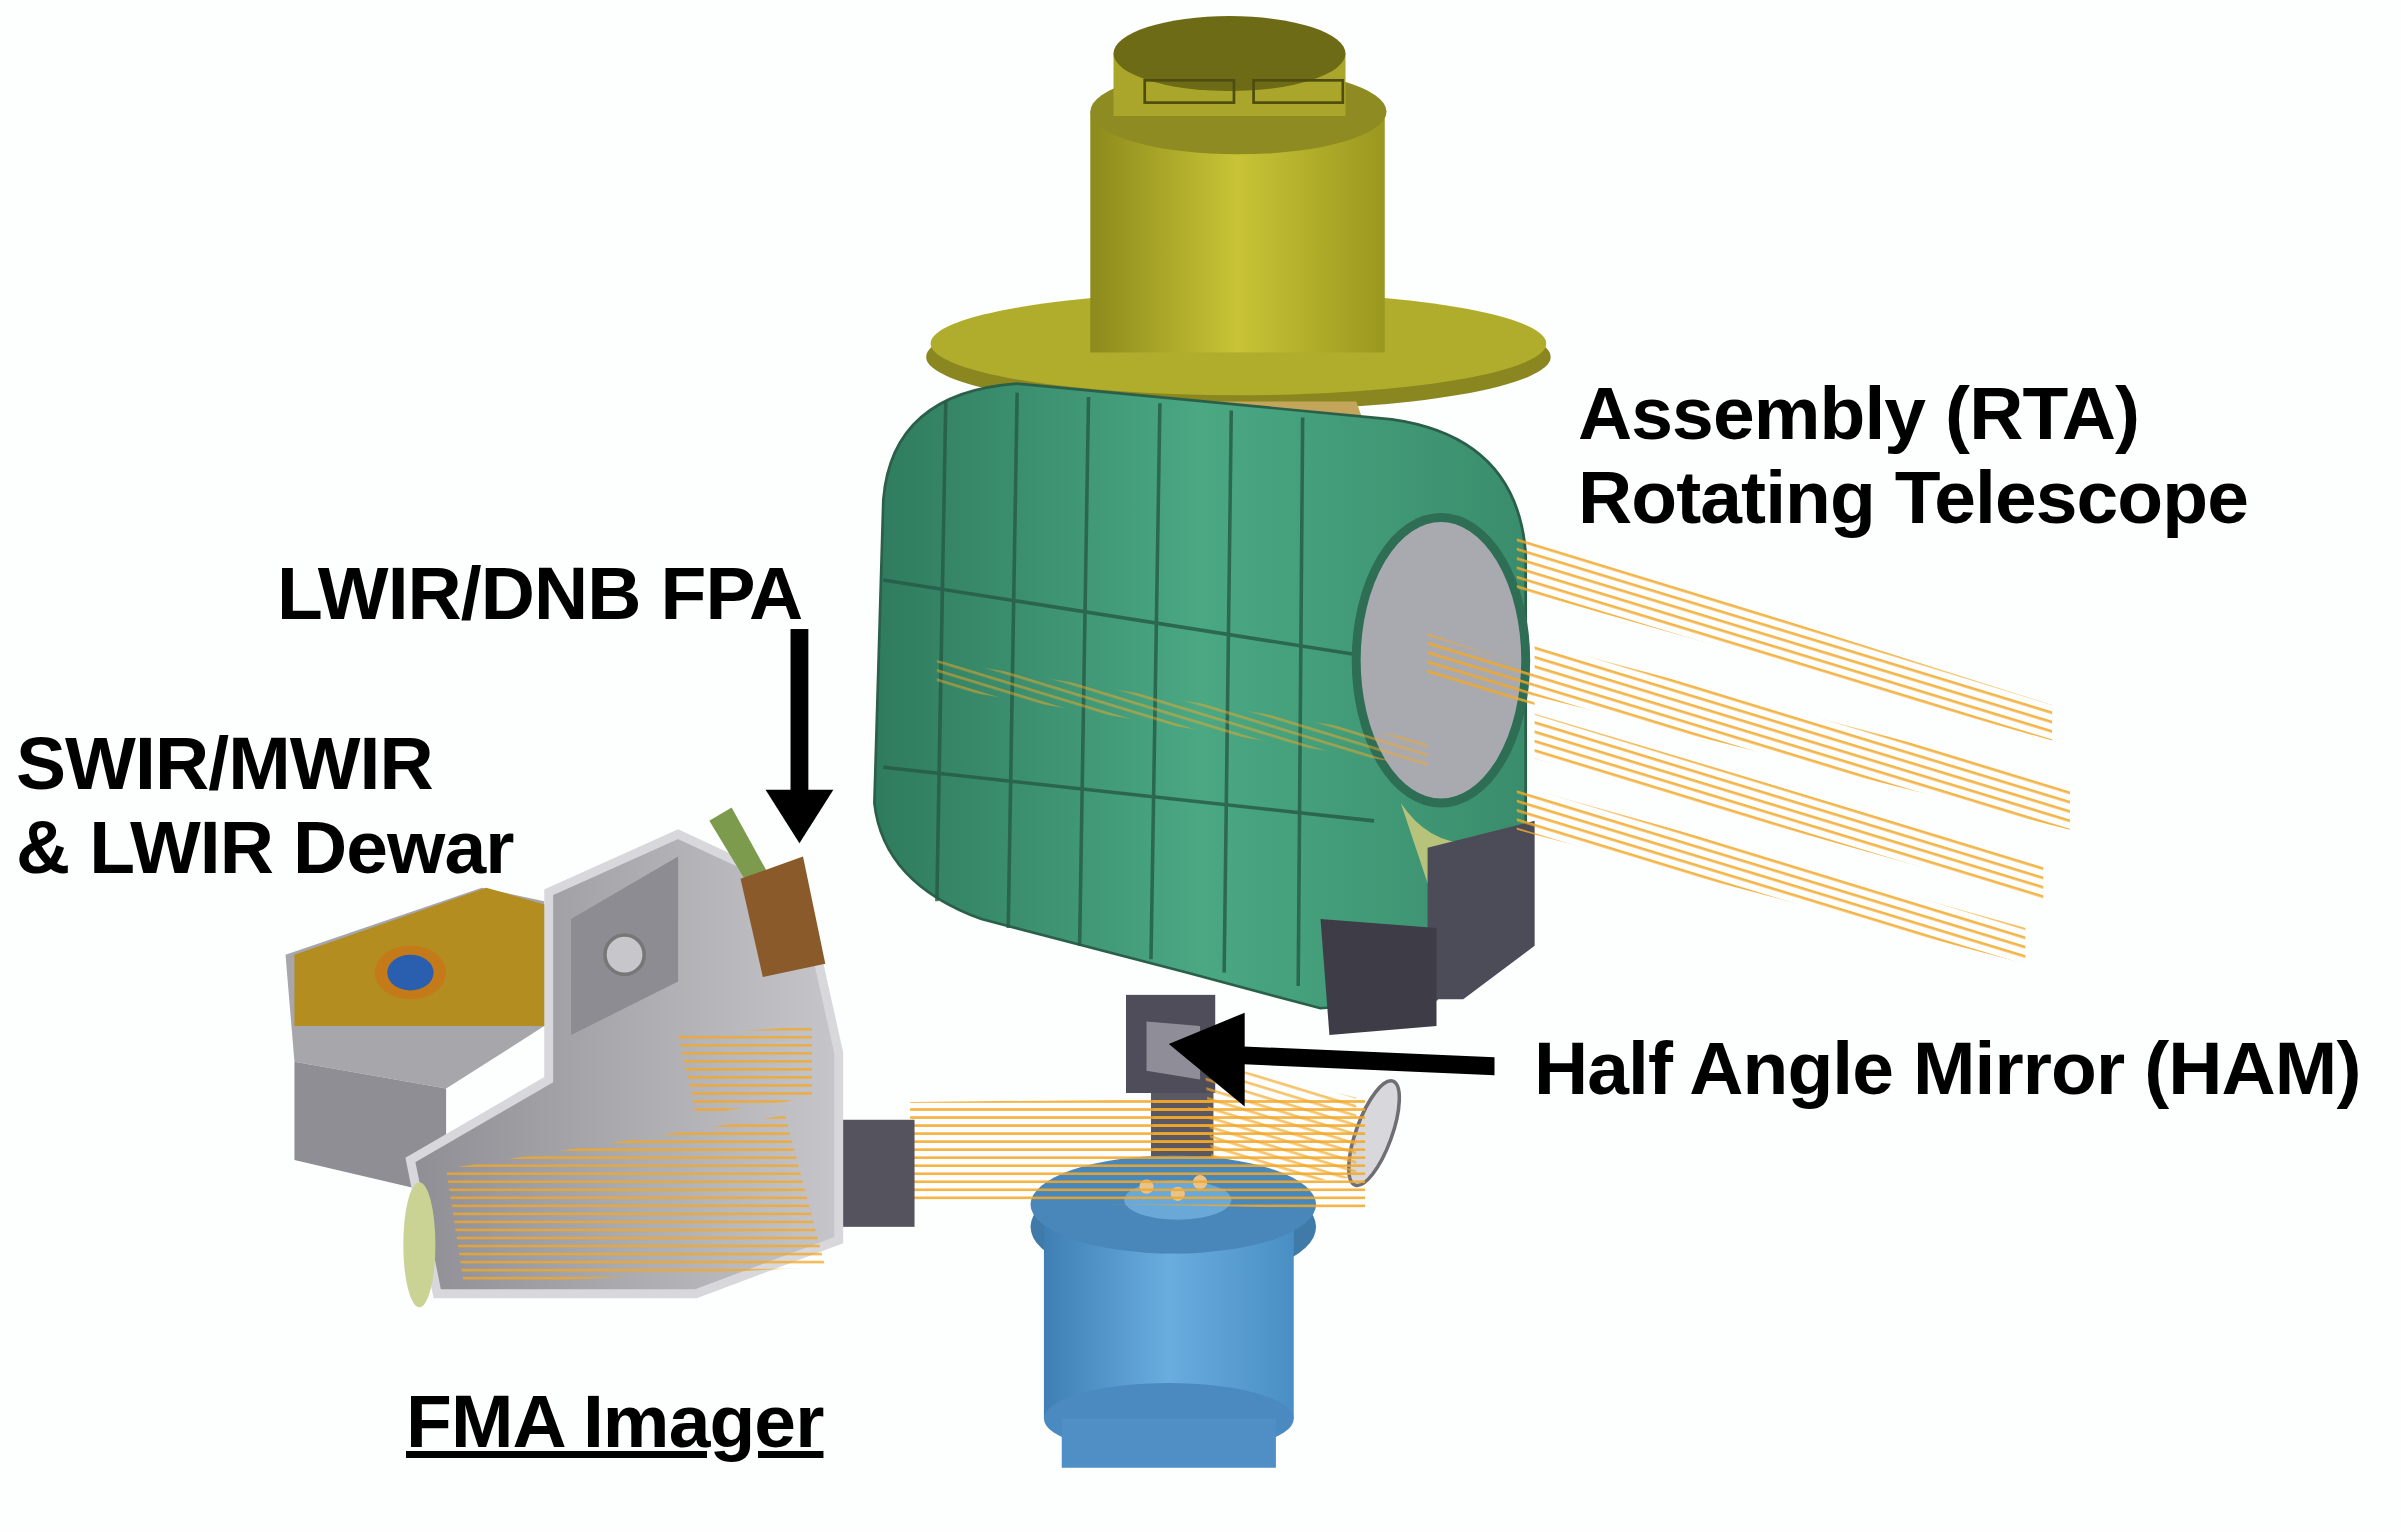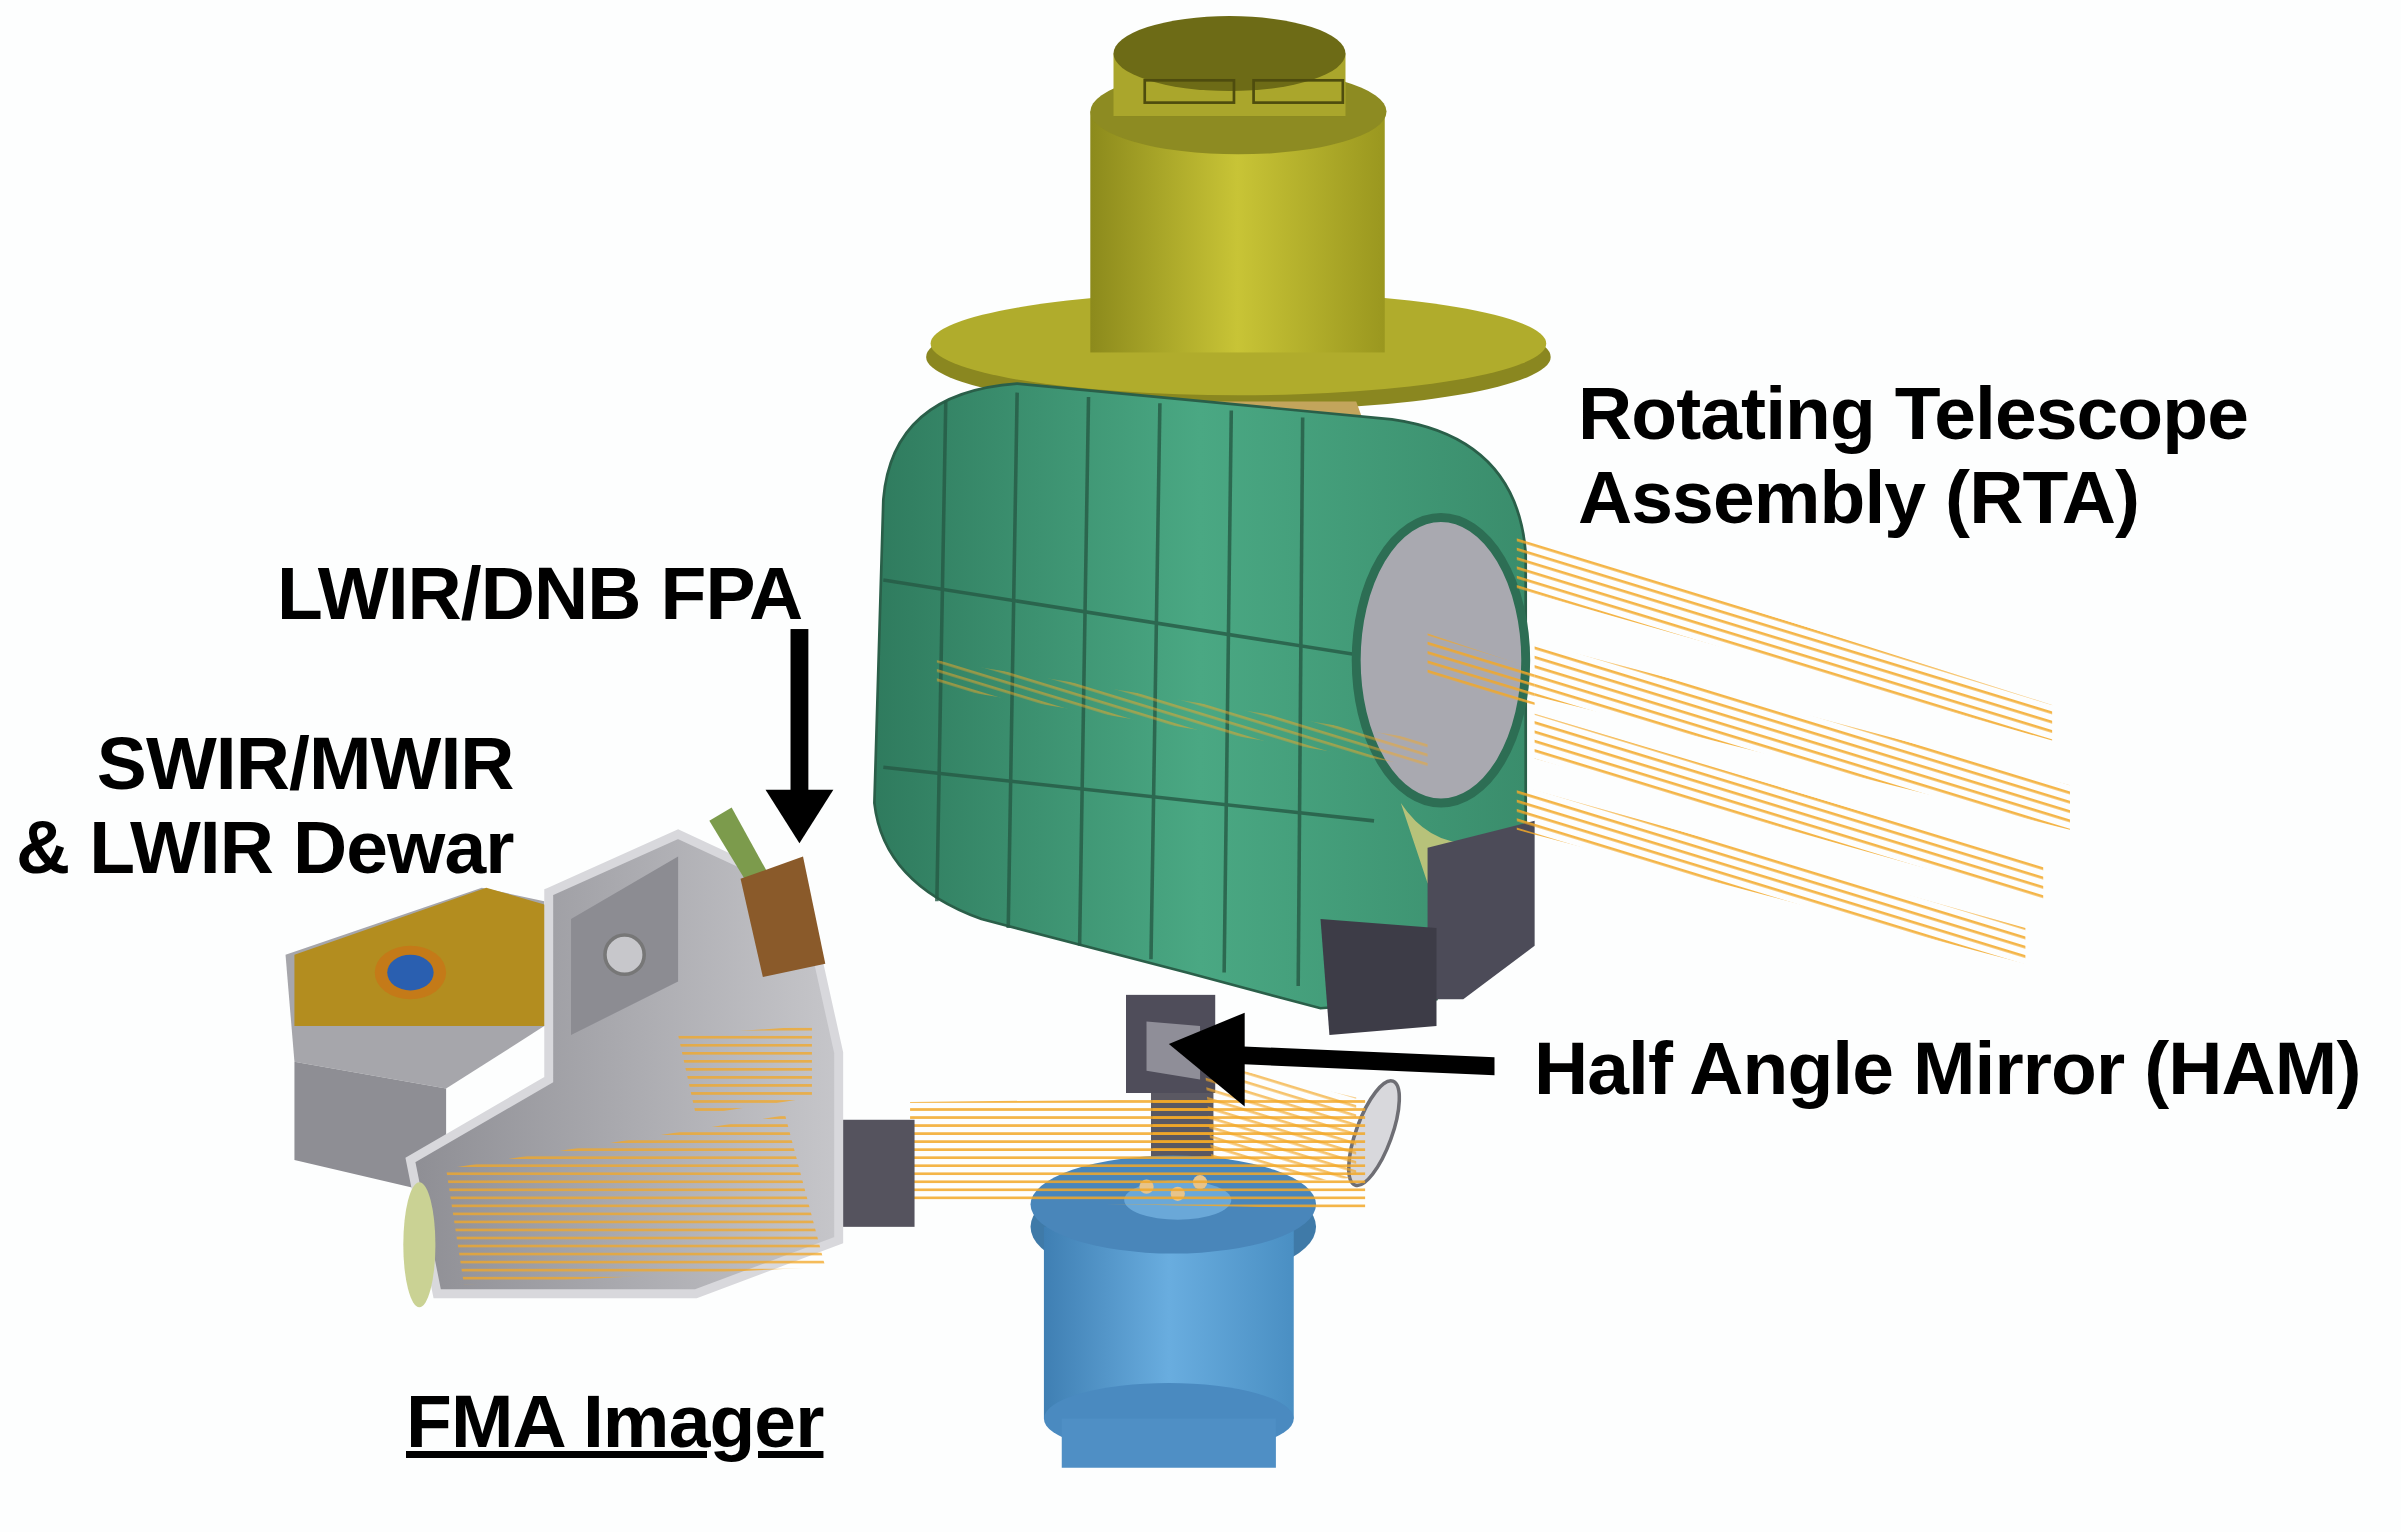--- a/index.html
+++ b/index.html
@@ -2,21 +2,21 @@
 <html style="font-size:14.3px"><head>
 <meta charset="utf-8">
 <style>
   html, body { margin:0; padding:0; background:#fdfefe; }
   body { width:2401px; height:1532px; position:relative; overflow:hidden; font-family:"Liberation Sans", sans-serif; }
   #stage { position:absolute; left:0; top:0; width:2401px; height:1532px; }
   .label { position:absolute; font-family:"Liberation Sans", sans-serif; font-weight:bold; color:#000; white-space:nowrap; line-height:1.12; letter-spacing:-0.9px; }
   .label span { display:block; }
   #lbl-rta { left:1578px; top:371px; font-size:75px; }
   #lbl-vnir { left:277px; top:551px; font-size:75px; }
-  #lbl-swir { left:16px; top:721px; font-size:75px;text-align:right; }
+  #lbl-swir { left:16px; top:721px; font-size:75px; }
   #lbl-ham { left:1502px; top:1026px; font-size:75px;margin-left:32px; }
   #lbl-fma { left:406px; top:1379px; font-size:75px;text-decoration:underline; }
 </style>
 </head>
 <body>
 
 <div id="stage">
   <svg width="2401" height="1532" viewBox="0 0 2691 1717" xmlns="http://www.w3.org/2000/svg">
     <defs>
       <linearGradient id="gYel" x1="0" x2="1">
@@ -143,22 +143,22 @@
 
     <g>
       <rect x="886" y="705" width="20" height="195" fill="#000"></rect>
       <polygon points="858,885 934,885 896,945" fill="#000"></polygon>
       <polygon points="1675,1185 1375,1172 1375,1192 1675,1205" fill="#000"></polygon>
       <polygon points="1395,1135 1395,1240 1310,1170" fill="#000"></polygon>
     </g>
   </svg>
 
   <div class="label" id="lbl-rta">
+    <span>Assembly (RTA)</span>
     <span>Rotating Telescope</span>
-    <span>Assembly (RTA)</span>
   </div>
   <div class="label" id="lbl-vnir">
     <span>LWIR/DNB FPA</span>
   </div>
   <div class="label" id="lbl-swir">
     <span>SWIR/MWIR</span>
     <span>&amp; LWIR Dewar</span>
   </div>
   <div class="label" id="lbl-ham">
     <span>Half Angle Mirror (HAM)</span>

